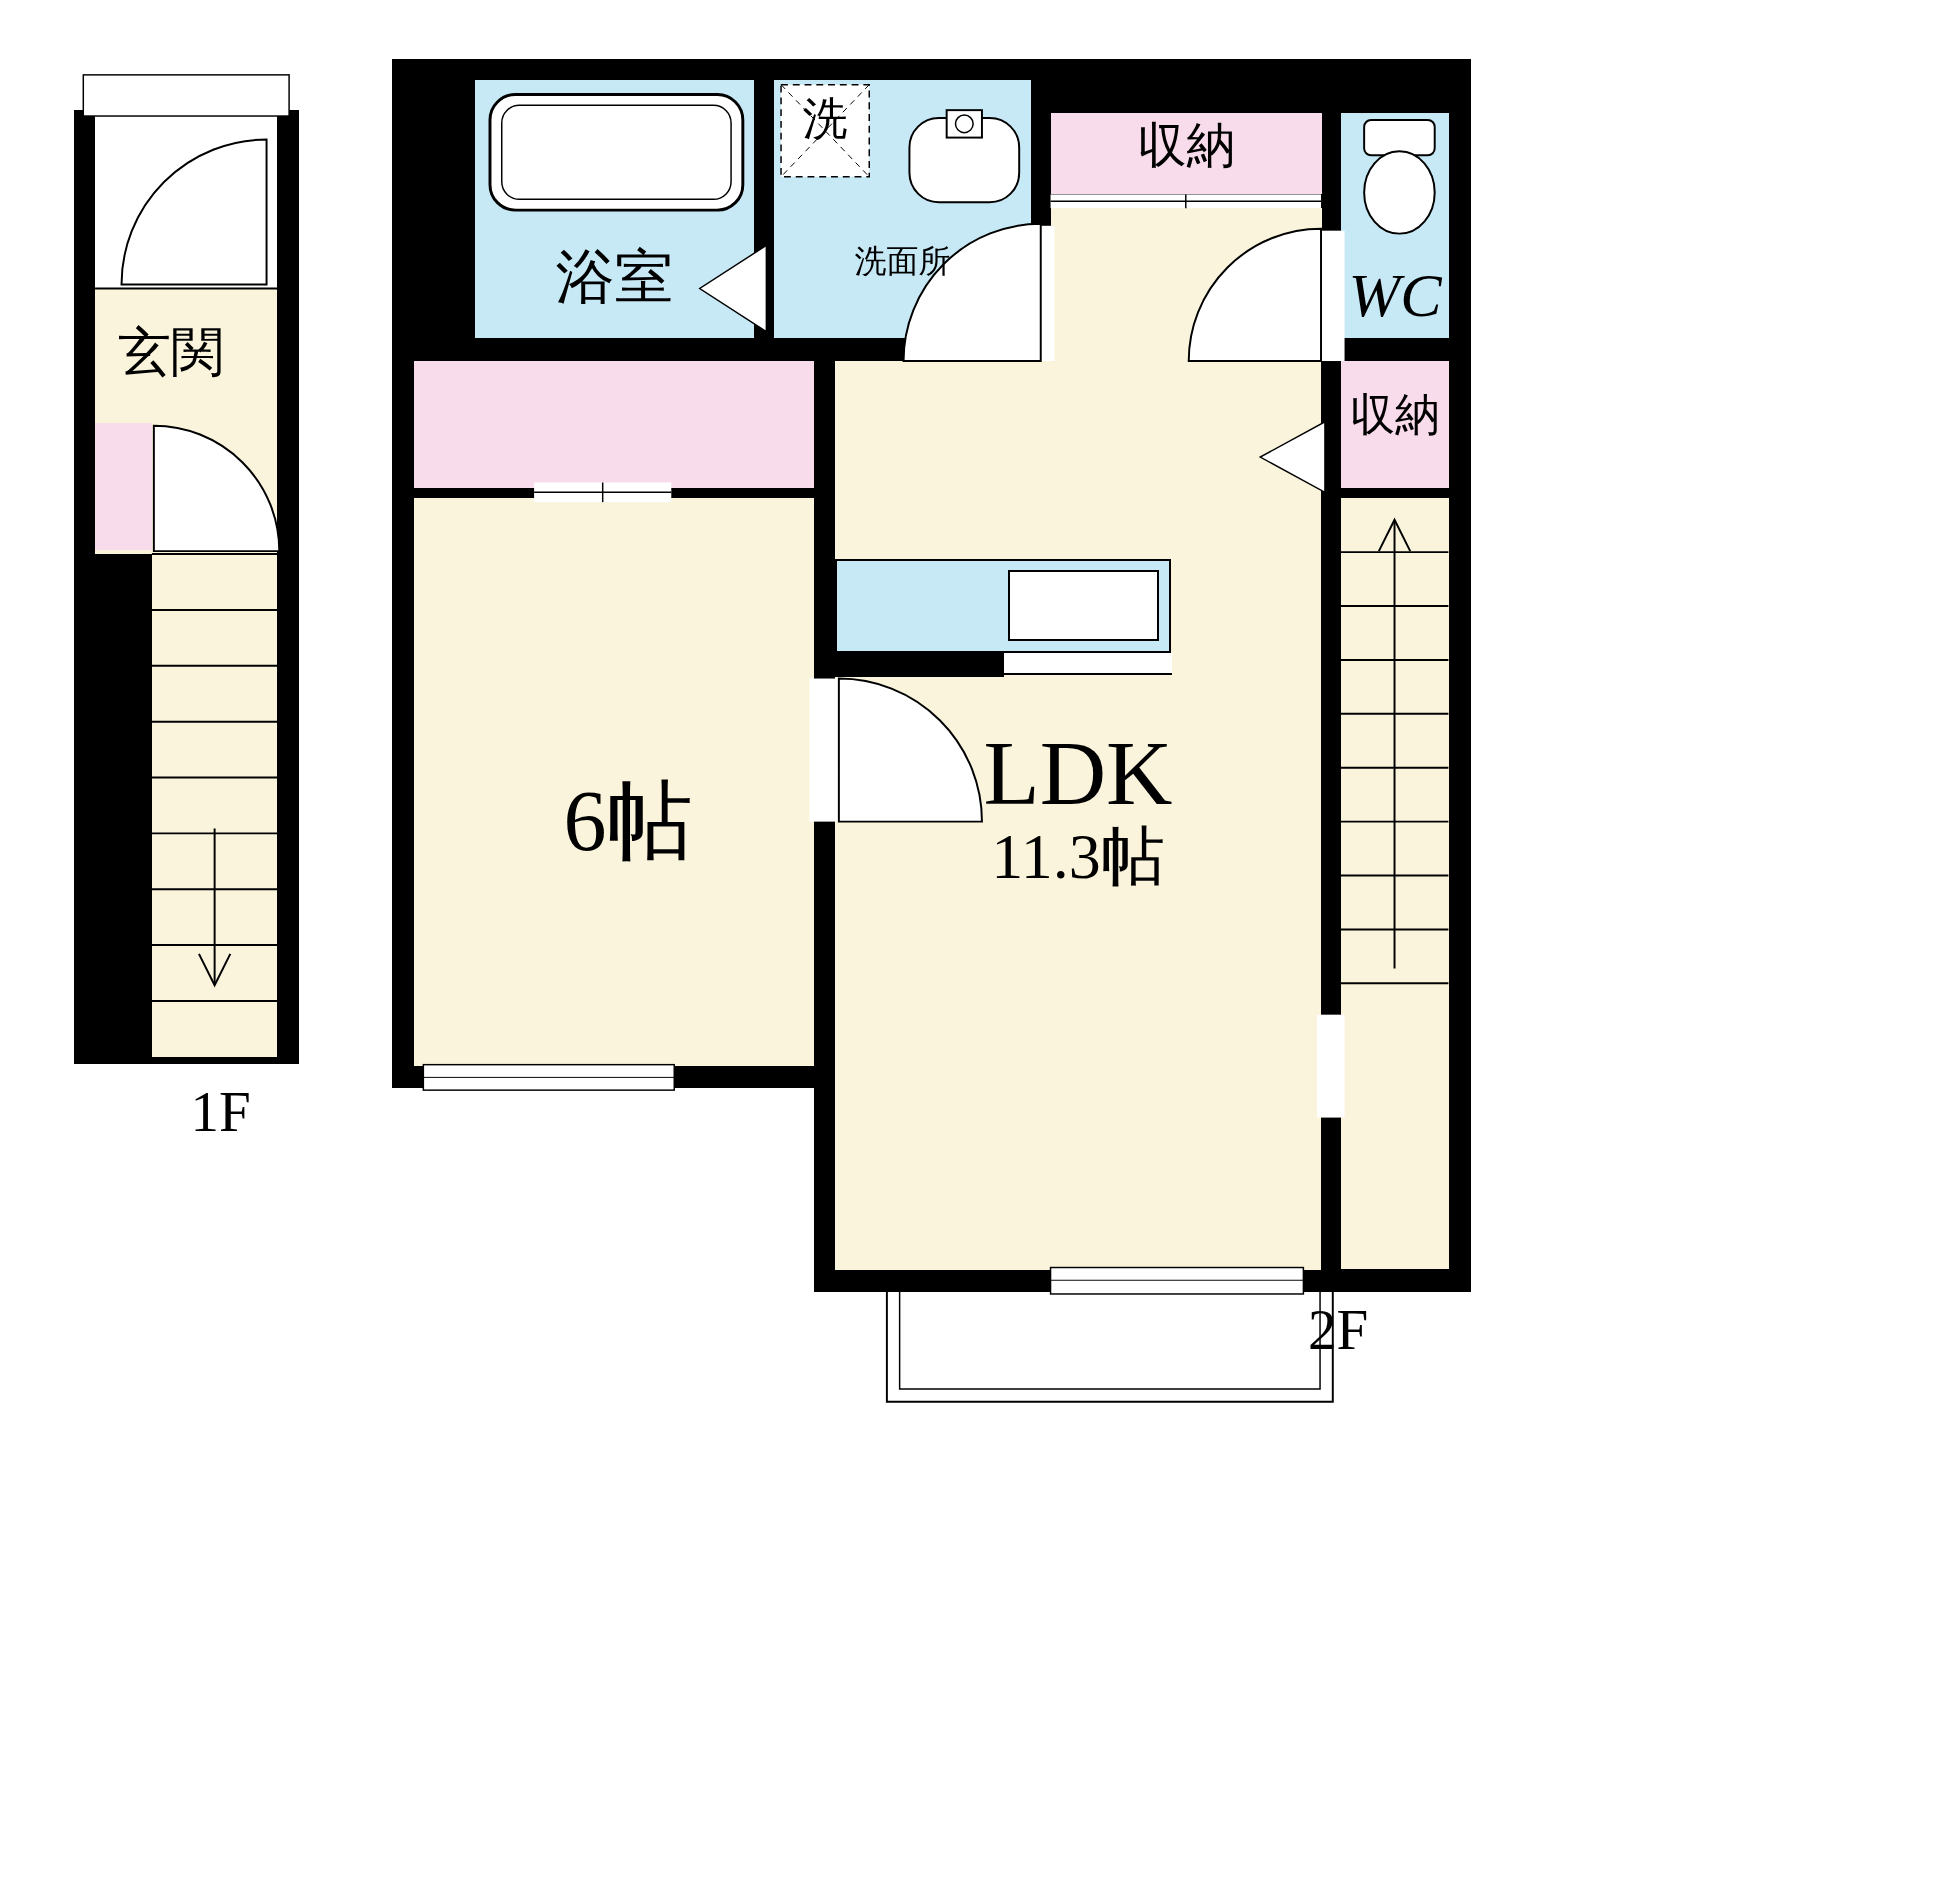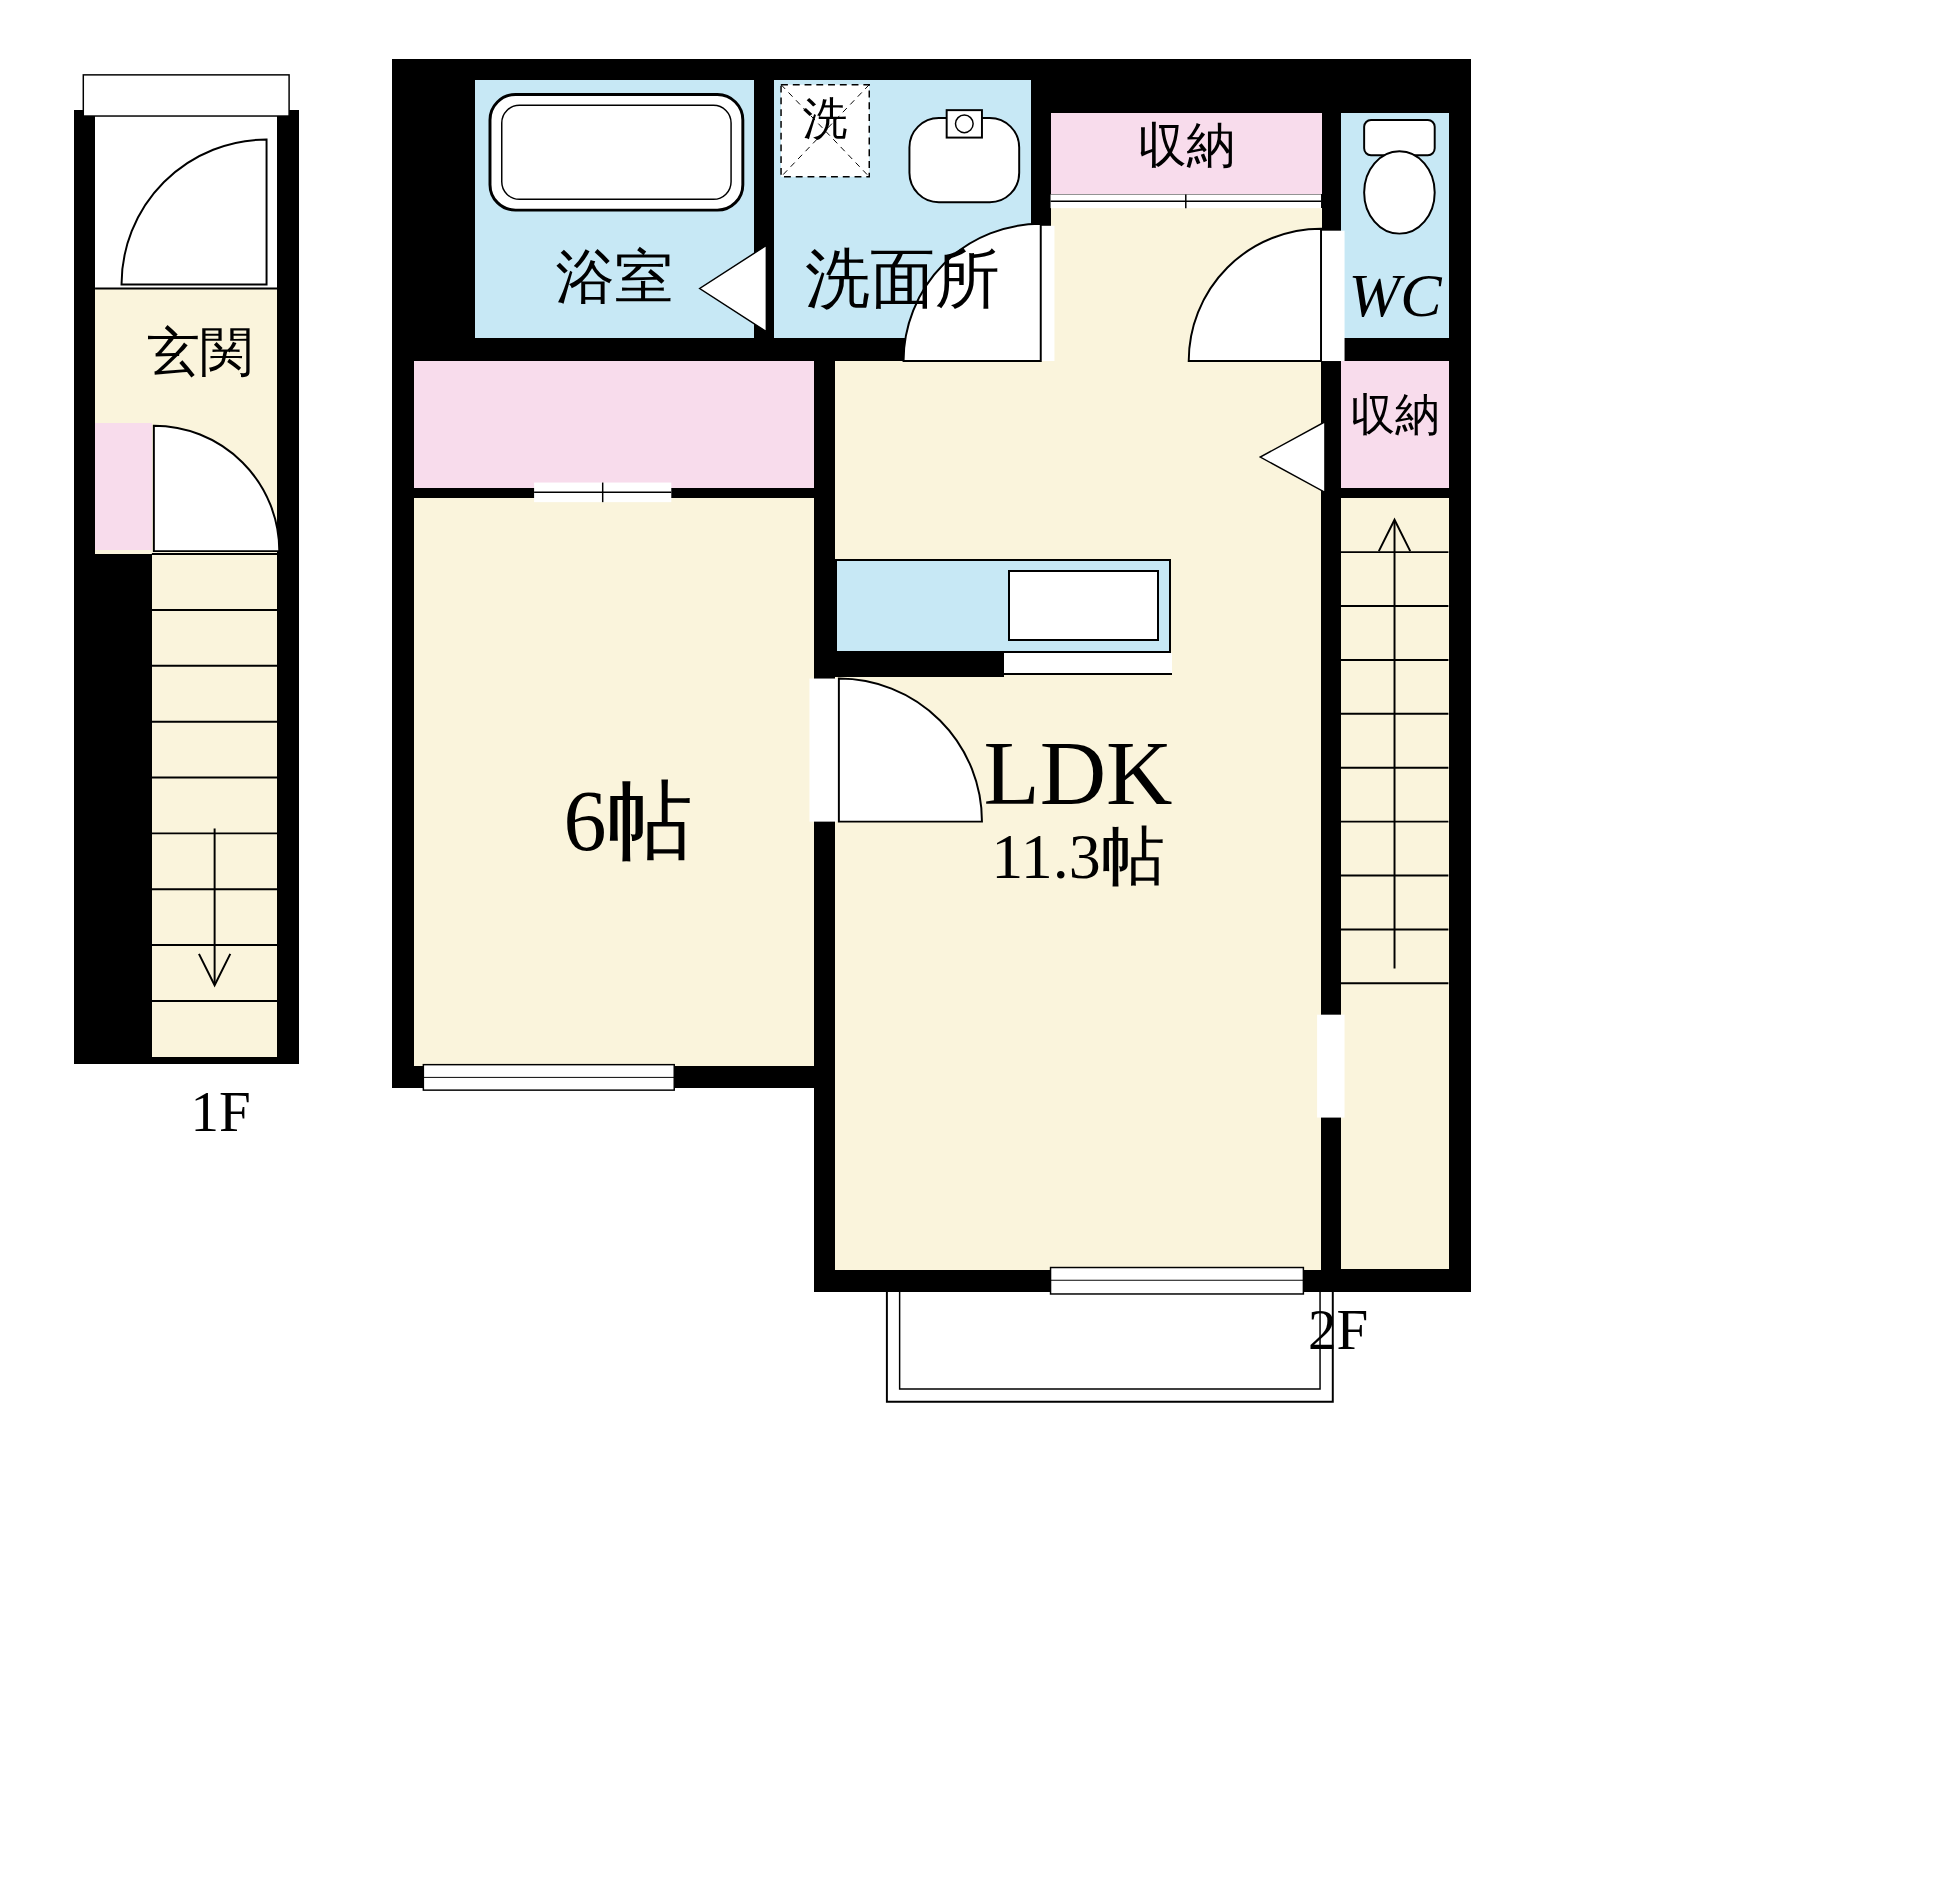--- a/index.html
+++ b/index.html
@@ -144,24 +144,24 @@
       <line x1="1423" y1="532" x2="1423" y2="988"></line>
       <polyline points="1407,562 1423,530 1439,562"></polyline>
     </g>
 
     <g fill="none" stroke="#000">
       <path d="M905,1318 L905,1430 L1360,1430 L1360,1318" stroke-width="2"></path>
       <path d="M918,1318 L918,1417 L1347,1417 L1347,1318" stroke-width="1.5"></path>
     </g>
   </svg>
 
-  <div class="lbl" style="left:106px;top:325px;width:188px;font-size:53px;">玄関</div>
+  <div class="lbl" style="left:77px;top:325px;width:188px;font-size:53px;">玄関</div>
   <div class="lbl" style="left:475px;top:247px;width:279px;font-size:59px;">浴室</div>
   <div class="lbl" style="left:781px;top:96px;width:88px;font-size:45px;">洗</div>
-  <div class="lbl" style="left:774px;top:245px;width:257px;font-size:65px;">洗面所</div>
+  <div class="lbl" style="left:774px;top:245px;width:257px;font-size:32px;">洗面所</div>
   <div class="lbl" style="left:1051px;top:120px;width:271px;font-size:49px;">収納</div>
   <div class="lbl" style="left:1341px;top:263px;width:108px;font-size:62px;font-style:italic;">WC</div>
   <div class="lbl" style="left:1341px;top:392px;width:108px;font-size:45px;">収納</div>
   <div class="lbl" style="left:428px;top:776px;width:400px;font-size:86px;">6帖</div>
   <div class="lbl" style="left:835px;top:725px;width:486px;font-size:92px;">LDK</div>
   <div class="lbl" style="left:835px;top:823px;width:486px;font-size:64px;">11.3帖</div>
   <div class="lbl" style="left:147px;top:1082px;width:147px;font-size:57px;text-align:center;">1F</div>
   <div class="lbl" style="left:1308px;top:1300px;width:157px;font-size:57px;text-align:left;">2F</div>
 
 </div>

